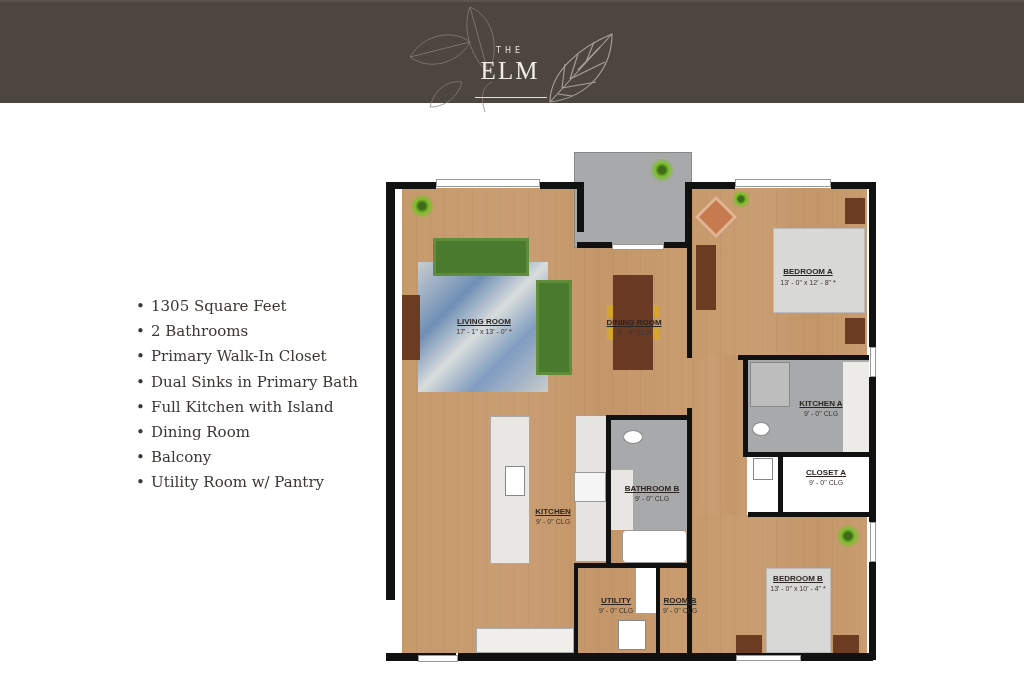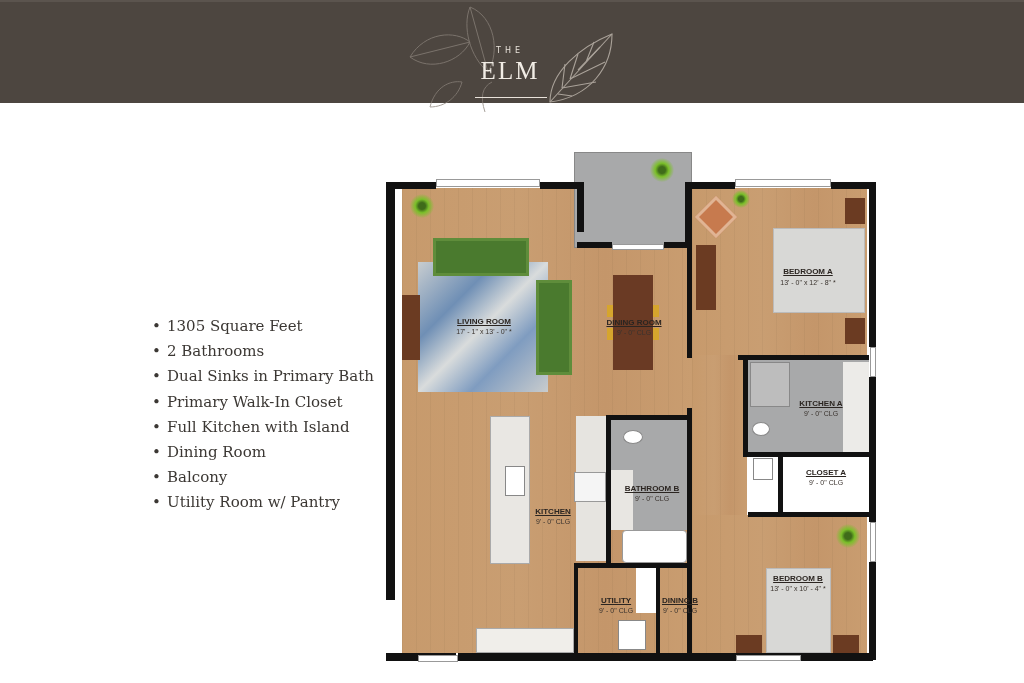--- a/index.html
+++ b/index.html
@@ -8,21 +8,21 @@
 
   
   .header { position: absolute; left: 0; top: 0; width: 1024px; height: 103px; background: #4d4640; border-top: 2px solid #5b544e; }
   .logo { position: absolute; left: 400px; top: 0; width: 220px; height: 125px; }
   .logo svg { position: absolute; left: 0; top: 0; }
   .logo-the { position: absolute; left: 0; width: 220px; top: 44px; text-align: center; color: #e8e2da; font-family: "DejaVu Sans", sans-serif; font-size: 8px; letter-spacing: 4px; }
   .logo-name { position: absolute; left: 0; width: 220px; top: 55px; text-align: center; color: #f1ece5; font-family: "Liberation Serif", serif; font-size: 25px; letter-spacing: 2px; }
   .logo-rule { position: absolute; left: 75px; width: 72px; top: 95px; height: 1px; background: #e8e2da; }
 
   
-  .features { position: absolute; left: 152px; top: 294px; width: 230px; list-style: none; margin-top: 20px; }
+  .features { position: absolute; left: 136px; top: 294px; width: 230px; list-style: none; }
   .features li { position: relative; padding-left: 15px; font-family: "DejaVu Serif", serif; font-size: 15px; line-height: 25.2px; color: #3b3733; }
   .features li::before { content: "\2022"; position: absolute; left: 0; top: 0; color: #3b3733; }
 
   
   .plan { position: absolute; left: 378px; top: 150px; width: 505px; height: 520px; }
   .abs { position: absolute; }
   .wood { background:
       repeating-linear-gradient(90deg, rgba(0,0,0,0.035) 0 1px, transparent 1px 14px),
       linear-gradient(90deg, #c79a6c, #c99e72 40%, #c4966a 70%, #c99d70);
   }
@@ -55,22 +55,22 @@
     </svg>
     <div class="logo-the">THE</div>
     <div class="logo-name">ELM</div>
     <div class="logo-rule"></div>
   </div>
 </div>
 
 <ul class="features">
   <li>1305 Square Feet</li>
   <li>2 Bathrooms</li>
+  <li>Primary Walk-In Closet</li>
   <li>Dual Sinks in Primary Bath</li>
-  <li>Primary Walk-In Closet</li>
   <li>Full Kitchen with Island</li>
   <li>Dining Room</li>
   <li>Balcony</li>
   <li>Utility Room w/ Pantry</li>
 </ul>
 
 <div class="plan">
 
   <div class="abs wood" style="left:24px; top:38px; width:290px; height:465px;"></div>
   <div class="abs wood" style="left:314px; top:38px; width:175px; height:172px;"></div>
@@ -177,18 +177,18 @@
 
   <div class="label" style="left:152px; top:357px; width:46px;text-decoration:underline;">KITCHEN</div>
   <div class="dim" style="left:152px; top:368px; width:46px;">9' - 0" CLG</div>
 
   <div class="label" style="left:240px; top:334px; width:68px;">BATHROOM B</div>
   <div class="dim" style="left:240px; top:345px; width:68px;">9' - 0" CLG</div>
 
   <div class="label" style="left:216px; top:446px; width:44px;">UTILITY</div>
   <div class="dim" style="left:216px; top:457px; width:44px;">9' - 0" CLG</div>
 
-  <div class="label" style="left:282px; top:446px; width:40px;">DINING B</div>
+  <div class="label" style="left:282px; top:446px; width:40px;">ROOM B</div>
   <div class="dim" style="left:282px; top:457px; width:40px;">9' - 0" CLG</div>
 
   <div class="label" style="left:370px; top:424px; width:100px;">BEDROOM B</div>
   <div class="dim" style="left:370px; top:435px; width:100px;">13' - 0" x 10' - 4" *</div>
 </div>
 
 </body></html>

